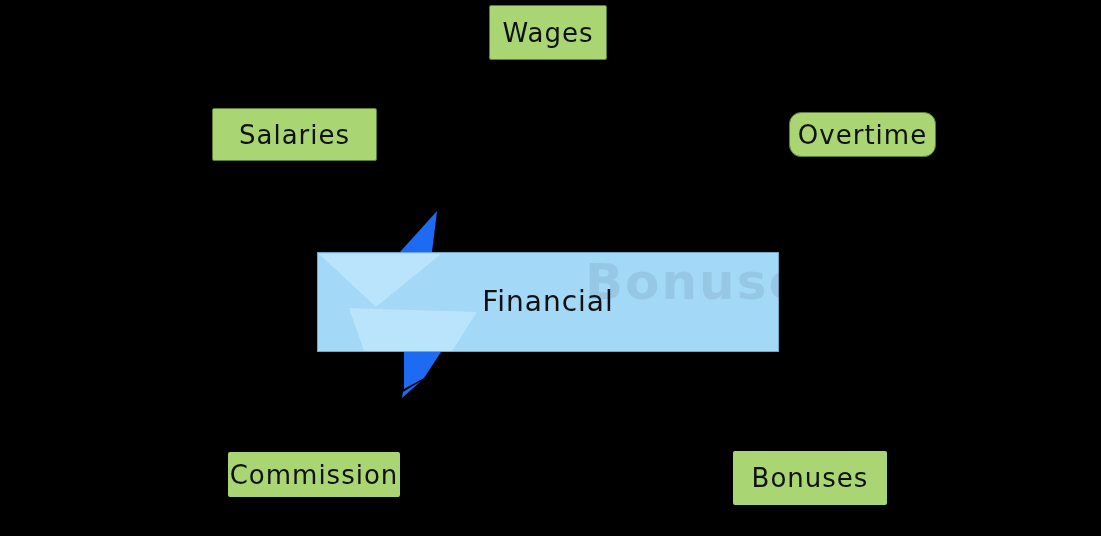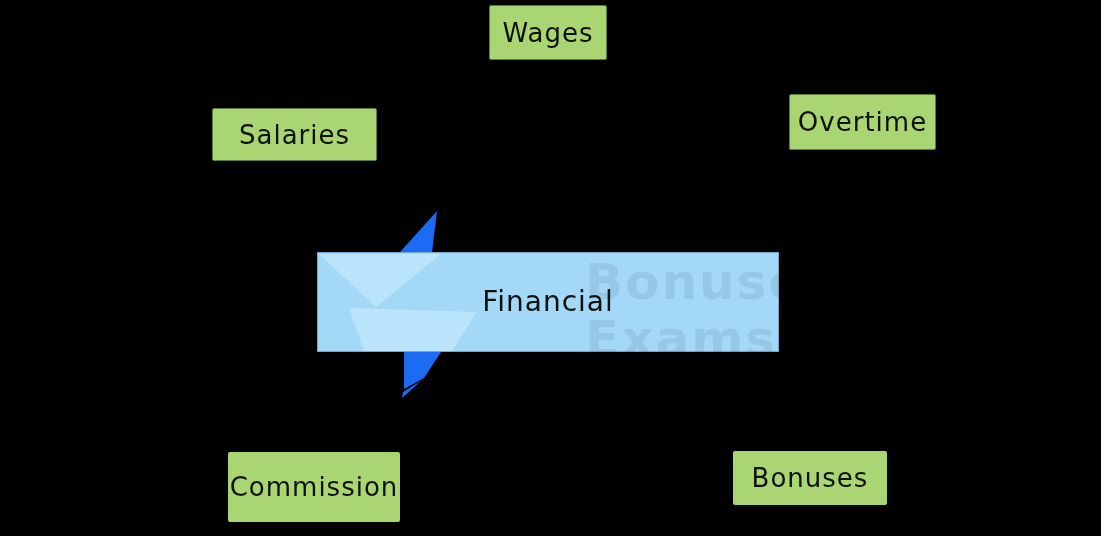--- a/index.html
+++ b/index.html
@@ -30,22 +30,22 @@
 
   .node{position:absolute;display:flex;align-items:center;justify-content:center;
         background:var(--node_fill,#a9d672);
         border:1.5px solid var(--node_border,#5d7c35);
         box-sizing:border-box;border-radius:2px;z-index:2;
         color:var(--node_text,#111);font-size:26px;letter-spacing:1px;}
   .node.borderless{border:none;}
 
   #node-wages{left:489px;top:5px;width:118px;height:55px;}
   #node-salaries{left:164px;top:108px;width:165px;height:53px;margin-left:48px;}
-  #node-overtime{left:789px;top:94px;width:147px;height:56px;}
-  #node-commission{left:228px;top:452px;width:172px;height:70px;}
+  #node-overtime{left:789px;top:112px;width:147px;height:45px;border-radius:12px;}
+  #node-commission{left:228px;top:452px;width:172px;height:45px;}
   #node-bonuses{left:733px;top:451px;width:154px;height:54px;}
 </style>
 </head>
 <body>
 
 <div class="canvas">
 
   <svg id="bolt-under" class="layer" width="1101" height="536">
     <polygon class="bolt-bright" points="437,211 432,252 400,252"></polygon>
     <polygon class="bolt-bright" points="404,352 441,352 424,378 404,389"></polygon>
@@ -54,21 +54,20 @@
 
   <div class="center-box"></div>
 
   <svg id="bolt-over" class="layer" width="1101" height="536">
     <polygon class="bolt-light" points="319,254 441,254 376,307"></polygon>
     <polygon class="bolt-light" points="349,308 477,312 452,351 364,351"></polygon>
   </svg>
 
   <div class="watermark">
     <div>Bonuses</div>
-    <div>Exams</div>
   </div>
 
   <div class="center-label">
     <div>Financial</div>
   </div>
 
   <div class="node" id="node-wages">
     <span>Wages</span>
   </div>
   <div class="node" id="node-salaries">

